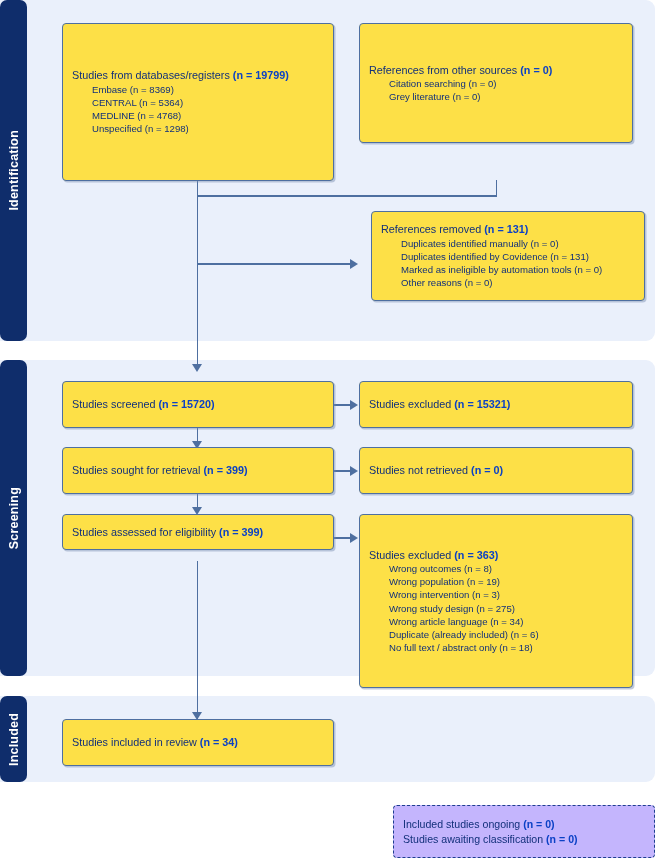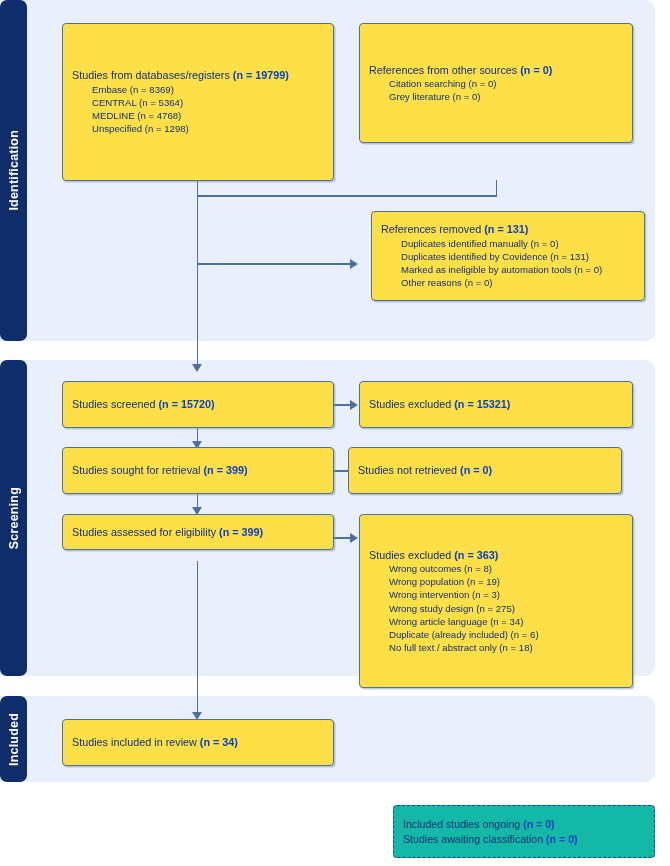--- a/index.html
+++ b/index.html
@@ -76,21 +76,21 @@
   .sub {
     font-size: 9.6px;
     color: #12307a;
     line-height: 13.2px;
     padding-left: 20px;
     white-space: nowrap;
   }
   .box.dashed {
     border: 1.6px dashed #1d3f8f;
     box-shadow: none;
-    background: #14b8a6;
+    background: #c4b5fd;
   }
   .box.dashed .hdr { font-size: 10.6px; line-height: 15px; }
 
   
   .ln-v {
     position: absolute;
     width: 1.7px;
     background: #4e6fa0;
   }
   .ln-h {
@@ -213,21 +213,21 @@
   </div>
 
   <div class="box" style="left:62px; top:447px; width:272px; height:47px;">
     <div class="box-inner">
       <div class="hdr">
         <span>Studies sought for retrieval </span><span class="n">(n = 399)</span>
       </div>
     </div>
   </div>
 
-  <div class="box" style="left:348px; top:447px; width:274px; height:47px;">
+  <div class="box" style="left:359px; top:447px; width:274px; height:47px;">
     <div class="box-inner">
       <div class="hdr">
         <span>Studies not retrieved </span><span class="n">(n = 0)</span>
       </div>
     </div>
   </div>
 
   <div class="box" style="left:62px; top:514px; width:272px; height:36px;">
     <div class="box-inner">
       <div class="hdr">

